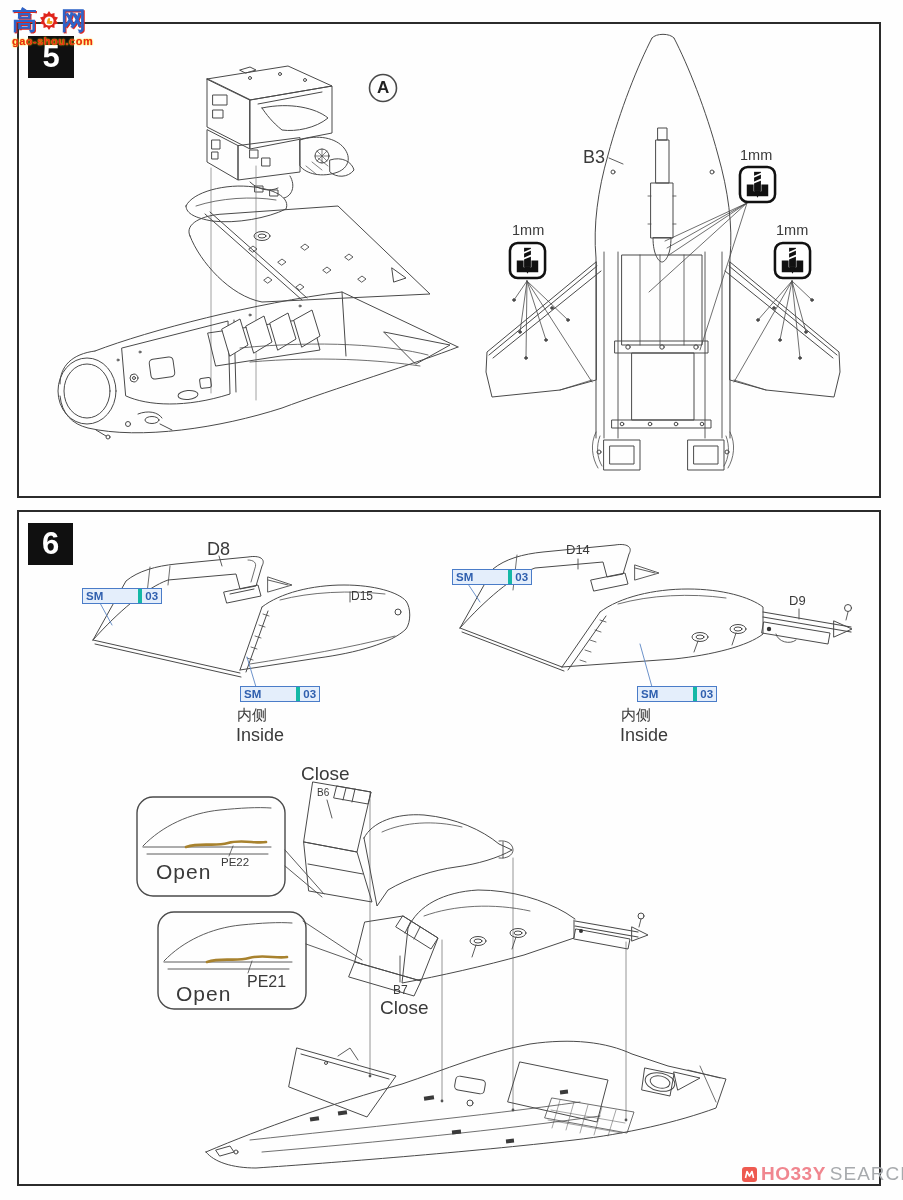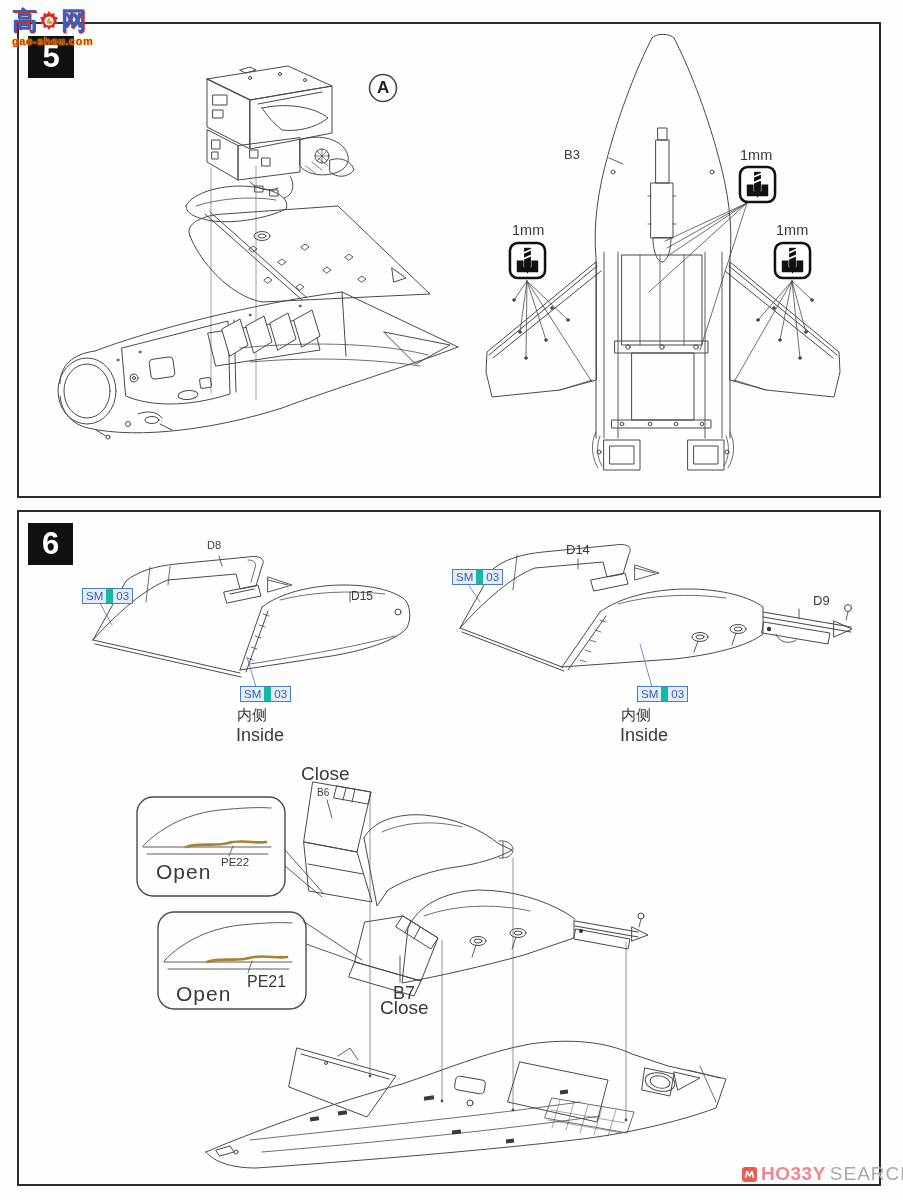--- a/index.html
+++ b/index.html
@@ -7,24 +7,24 @@
         font-family:"Liberation Sans",sans-serif;}
   .panel{position:absolute;border:2px solid #2b2b2b;background:transparent;}
   #panel5{left:17px;top:22px;width:860px;height:472px;}
   #panel6{left:17px;top:510px;width:860px;height:672px;}
   .stepbox{position:absolute;background:#101010;color:#fff;display:flex;align-items:center;
            justify-content:center;font-weight:bold;font-size:31px;}
   #box5{left:28px;top:36px;width:46px;height:42px;}
   #box6{left:28px;top:523px;width:45px;height:42px;}
   svg.art{position:absolute;left:0;top:0;}
   .lbl{position:absolute;color:#3a3a3a;white-space:nowrap;line-height:1.05;}
-  .sm{position:absolute;display:flex;font-weight:normal;font-size:11.5px;color:#2f5fae;
+  .sm{position:absolute;display:flex;font-weight:bold;font-size:11.5px;color:#2f5fae;
       border:1px solid #4a7cc8;background:#e4eefb;}
   .sm span{padding:1px 3px;}
-  .sm span + span{border-left:7px solid #14b8a6;}
+  .sm span + span{border-left:4px solid #14b8a6;margin-left:32px;}
   .variant{position:absolute;font-size:17px;font-weight:bold;color:#222;}
   
   .wmtop{position:absolute;left:12px;top:4px;z-index:5;}
   .wmtop .row{display:flex;align-items:center;gap:1px;}
   .wmtop .cjk{font-size:25px;font-weight:bold;color:#2e64c8;
               text-shadow:1px 1px 0 #e0251c;}
   .wmtop .dom{font-size:11px;font-weight:bold;color:#e8251a;letter-spacing:.5px;
               text-shadow:0 0 2px #ffd900, 0 0 1px #ffd900;margin-top:-2px;text-align:center;}
   
   .wmbot{position:absolute;left:742px;top:1163px;display:flex;align-items:center;gap:4px;z-index:5;}
@@ -333,29 +333,29 @@
   <div id="panel6" class="panel"></div>
 
   <div id="box5" class="stepbox">
     <span>5</span>
   </div>
   <div id="box6" class="stepbox">
     <span>6</span>
   </div>
 
   <div class="variant" style="left:377px;top:78px;">A</div>
-  <div class="lbl" style="left:564px;top:148px;font-size:13px;">B3</div>
+  <div class="lbl" style="left:583px;top:148px;font-size:18px;">B3</div>
   <div class="lbl" style="left:740px;top:148px;font-size:14.5px;">1mm</div>
   <div class="lbl" style="left:512px;top:223px;font-size:14.5px;">1mm</div>
   <div class="lbl" style="left:776px;top:223px;font-size:14.5px;">1mm</div>
 
-  <div class="lbl" style="left:207px;top:540px;font-size:11px;">D8</div>
+  <div class="lbl" style="left:207px;top:540px;font-size:18px;">D8</div>
   <div class="lbl" style="left:340px;top:590px;font-size:12px;margin-left:11px;">D15</div>
   <div class="lbl" style="left:566px;top:543px;font-size:13px;">D14</div>
-  <div class="lbl" style="left:789px;top:594px;font-size:13px;margin-left:24px;">D9</div>
+  <div class="lbl" style="left:789px;top:594px;font-size:13px;">D9</div>
 
   <div class="sm" style="left:82px;top:588px;">
     <span>SM</span>
       <span>03</span>
   </div>
   <div class="sm" style="left:240px;top:686px;">
     <span>SM</span>
       <span>03</span>
   </div>
   <div class="sm" style="left:452px;top:569px;">
@@ -374,21 +374,21 @@
 
   <div class="lbl" style="left:301px;top:764px;font-size:19px;">Close</div>
   <div class="lbl" style="left:317px;top:788px;font-size:10px;">B6</div>
 
   <div class="lbl" style="left:156px;top:861px;font-size:21px;letter-spacing:1px;">Open</div>
   <div class="lbl" style="left:221px;top:856px;font-size:11.5px;">PE22</div>
 
   <div class="lbl" style="left:176px;top:983px;font-size:21px;letter-spacing:1px;">Open</div>
   <div class="lbl" style="left:247px;top:974px;font-size:16px;">PE21</div>
 
-  <div class="lbl" style="left:393px;top:984px;font-size:18px;">B7</div>
+  <div class="lbl" style="left:393px;top:984px;font-size:12px;">B7</div>
   <div class="lbl" style="left:380px;top:998px;font-size:19px;">Close</div>
 
   <div class="wmtop">
     <div class="row">
       <span class="cjk">高</span>
       <svg width="22" height="22">
         <path d="M11 1 l2 3 3.5-1 0 3.5 3.5 1-2 3 2 3-3.5 1 0 3.5-3.5-1-2 3-2-3-3.5 1 0-3.5-3.5-1 2-3-2-3 3.5-1 0-3.5 3.5 1z" fill="#e0251c"></path>
         <circle cx="11" cy="11" r="4.6" fill="#fff"></circle>
         <path d="M8.6 13.6 l1-4.4 1.4-1.4 1.2 1-0.4 2.2 2.2 0 0.6 1.2-1.2 2z" fill="#f0a11a"></path>
       </svg>

